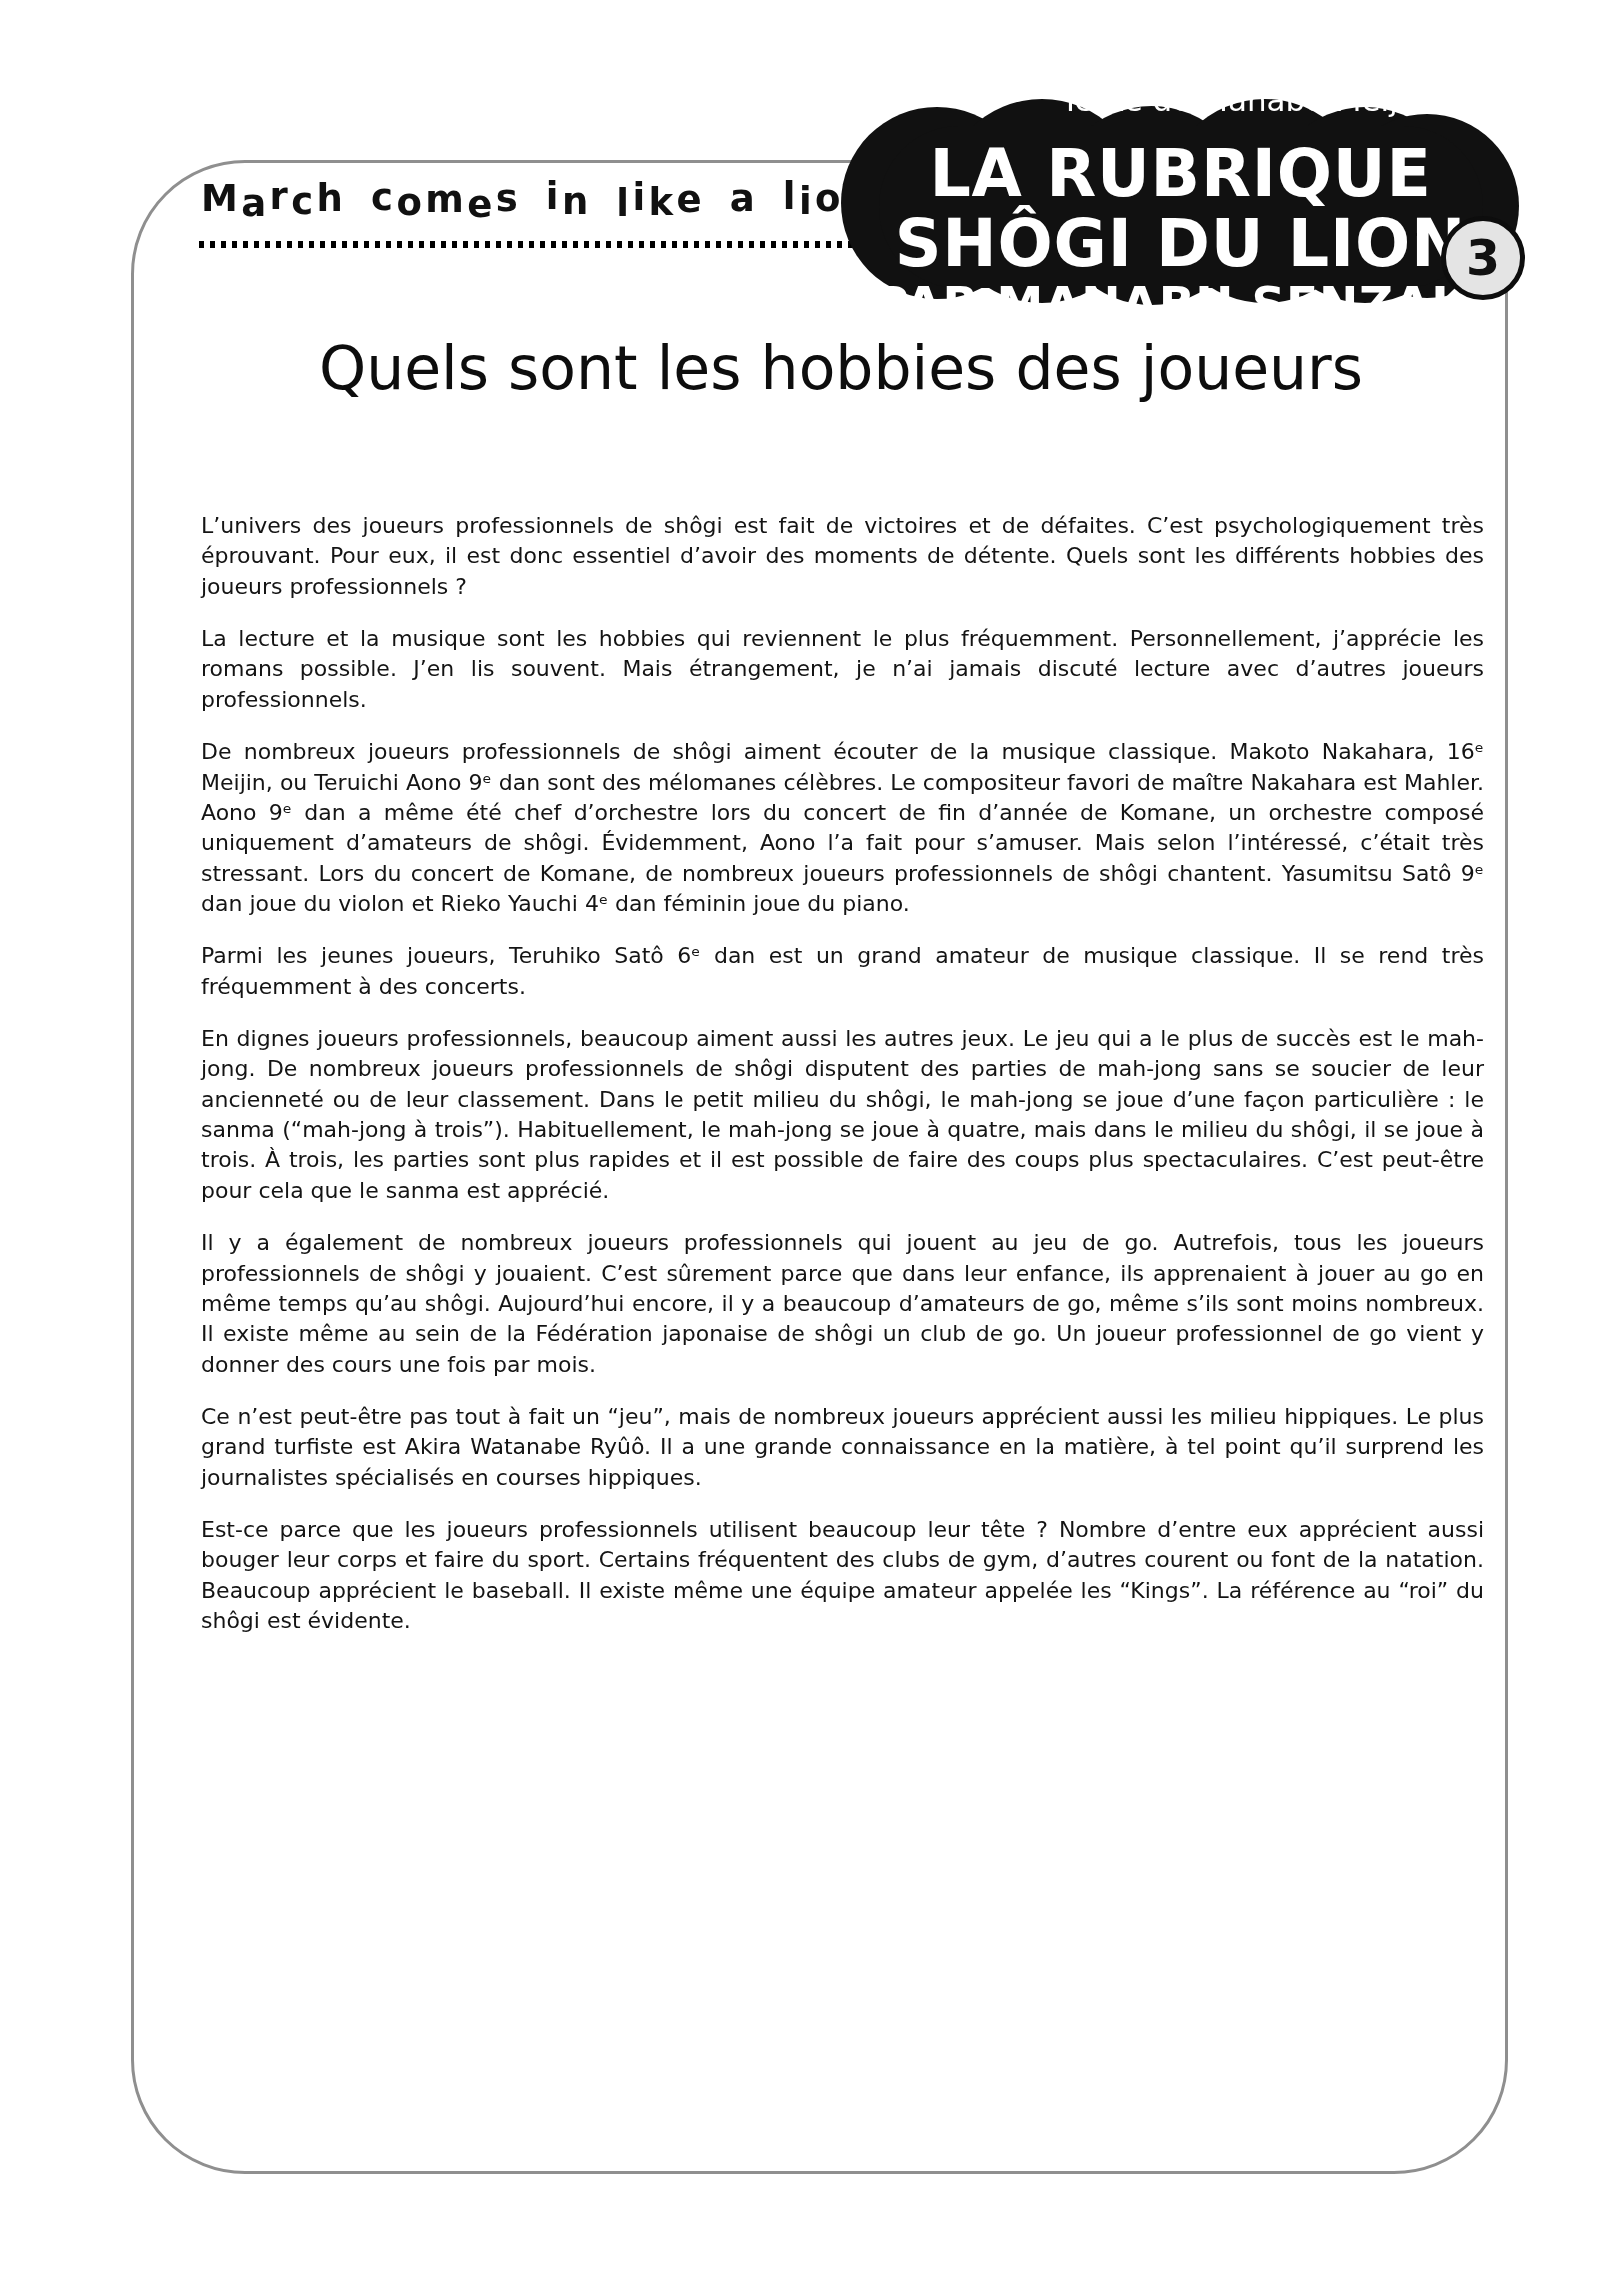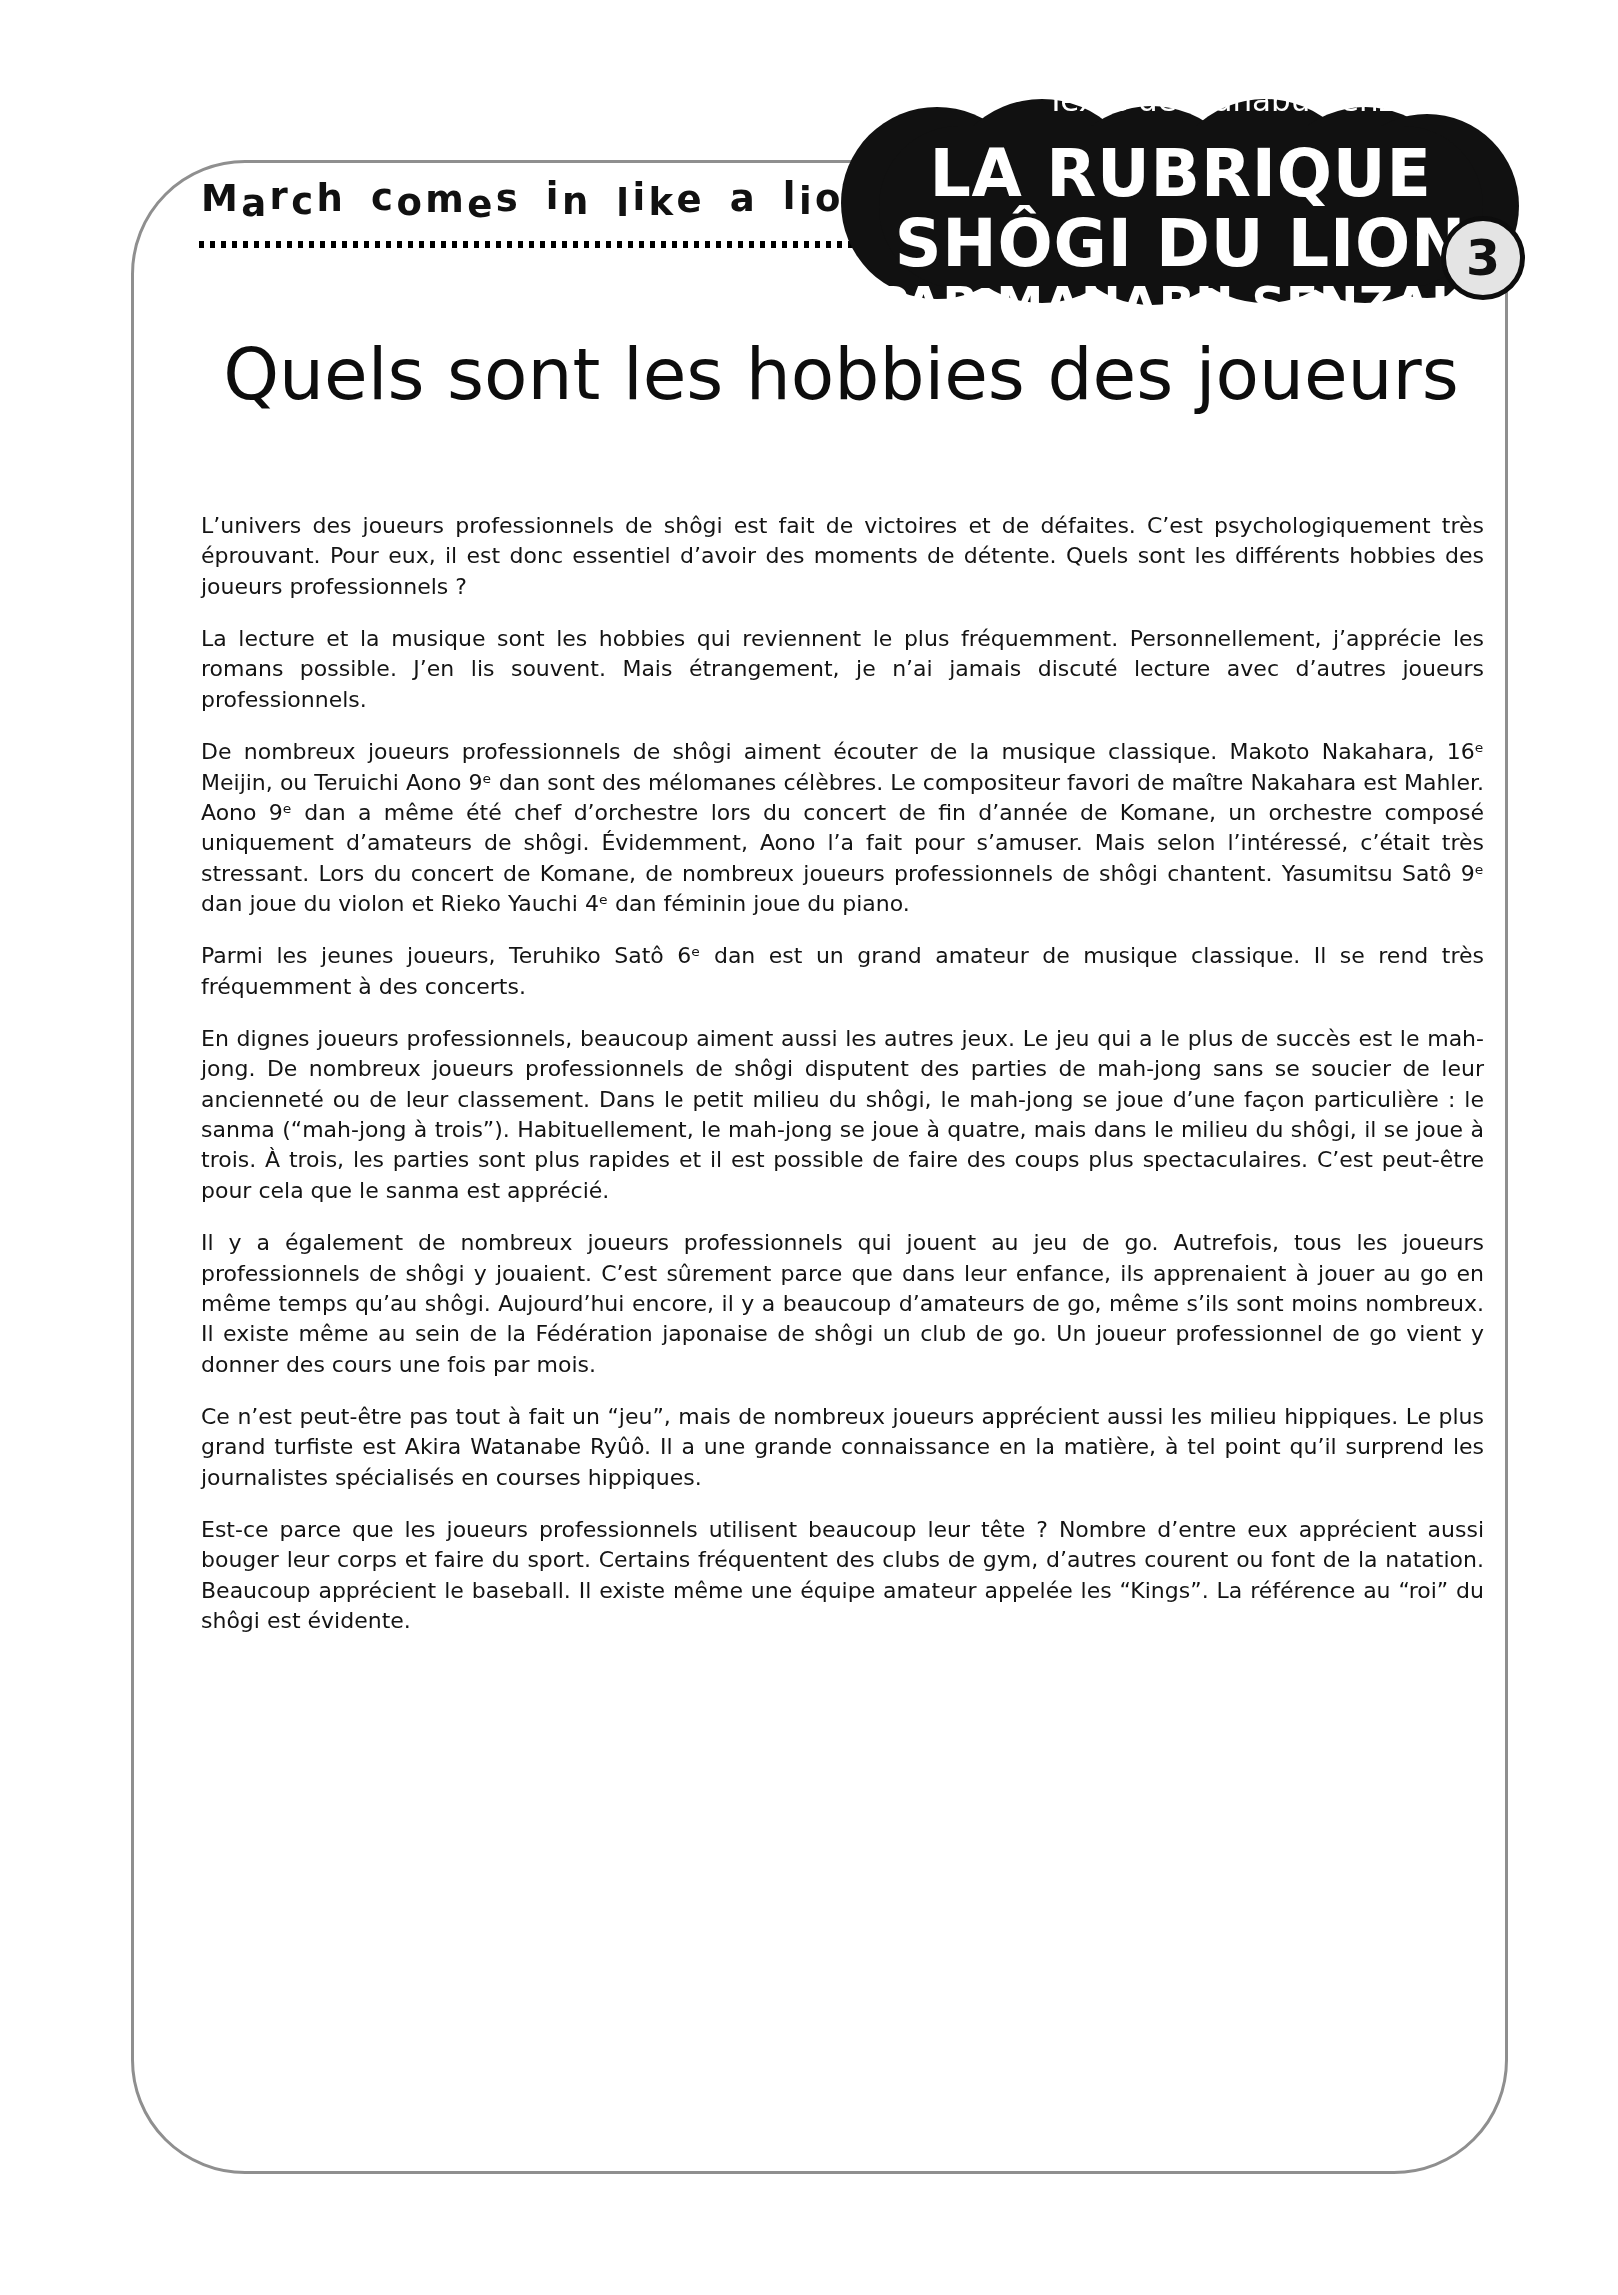--- a/index.html
+++ b/index.html
@@ -68,21 +68,21 @@
     border:5px solid #0d0d0d;
     box-sizing:content-box;
     display:flex; align-items:center; justify-content:center;
     font-size:49px; font-weight:bold; color:#111;
     z-index:5;
   }
 
   
   .article-title {
     position:absolute; left:198px; top:330px; width:1286px;
-    text-align:center; font-size:71px; line-height:1.28;
+    text-align:center; font-size:60px; line-height:1.28;
     color:#0d0d0d; letter-spacing:0px; font-weight:normal;
   }
   .article-body {
     position:absolute; left:201px; top:511px; width:1283px;
     font-size:22px; line-height:1.38; text-align:justify;
   }
   .article-body p { margin:0 0 22px 0; }
 </style>
 </head>
 <body>
@@ -97,21 +97,21 @@
 
   <div class="badge">
     <span class="bump" style="left:0px;   top:8.4px; width:192px; height:192px;"></span>
     <span class="bump" style="left:99px; top:0px;  width:204px; height:204px;"></span>
     <span class="bump" style="left:211px; top:6.7px;  width:199px; height:199px;"></span>
     <span class="bump" style="left:322px; top:0px;  width:204px; height:204px;"></span>
     <span class="bump" style="left:426px; top:8.4px; width:196px; height:196px;"></span>
     <span class="bump" style="left:494px; top:15px; width:184px; height:184px;"></span>
     <span class="core"></span>
     <div class="badge-text">
-      <div class="badge-kicker">Texte de Manabu Senzaki</div>
+      <div class="badge-kicker">Texte de Manabu Meijin</div>
       <div class="badge-line1">LA RUBRIQUE SHÔGI DU LION</div>
       <div class="badge-line2">PAR MANABU SENZAKI</div>
     </div>
   </div>
 
   <div class="page-circle">
     <span>3</span>
   </div>
 
   <div class="article-title">

